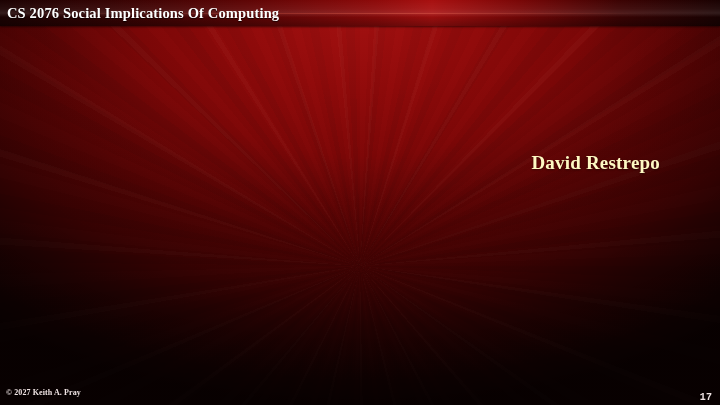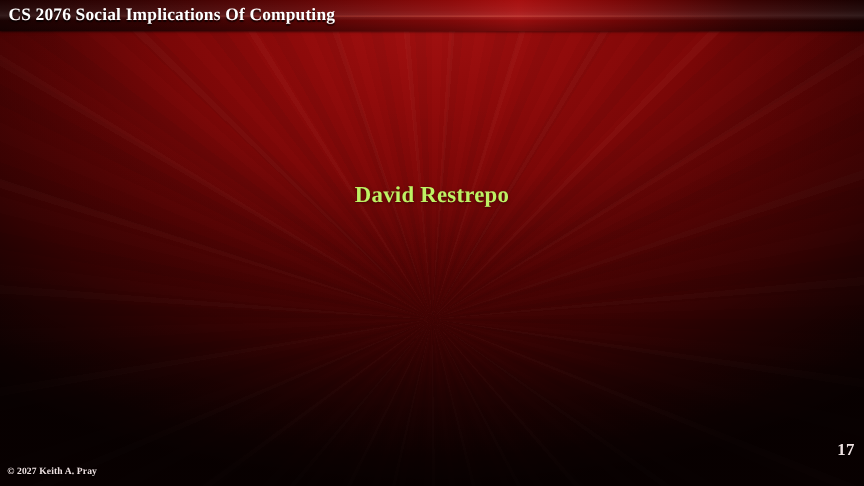--- a/index.html
+++ b/index.html
@@ -173,44 +173,45 @@
     color:#ffffff;
     letter-spacing:.2px;
     text-shadow:0 1px 2px rgba(0,0,0,.42);
   }
   .slide-subtitle {
     margin-top:14px;
     font-family:"Liberation Serif", serif;
     font-weight:bold;
     font-size:19px;
     line-height:23px;
-    color:#bef264;
+    color:#fef9c3;
     letter-spacing:.2px;
     text-shadow:0 1px 2px rgba(0,0,0,.42);
+    text-align:right;
   }
 
   
   .footer-copyright {
     position:absolute;
     left:6px; bottom:7px;
     font-family:"Liberation Serif", serif;
     font-weight:bold;
     font-size:8px;
     line-height:10px;
     color:#efe2e2;
     letter-spacing:.1px;
     text-shadow:0 1px 1px rgba(0,0,0,.6);
     z-index:4;
   }
   .footer-pagenum {
     position:absolute;
-    right:8px; bottom:24px;
-    font-family:Liberation Serif, serif;
-    font-weight:bold;
-    font-size:14px;
+    right:8px; bottom:2px;
+    font-family:Liberation Mono, monospace;
+    font-weight:bold;
+    font-size:10px;
     line-height:10px;
     color:#efe2e2;
     letter-spacing:.1px;
     text-shadow:0 1px 1px rgba(0,0,0,.6);
     z-index:4;
   }
 </style>
 </head>
 <body>
 

